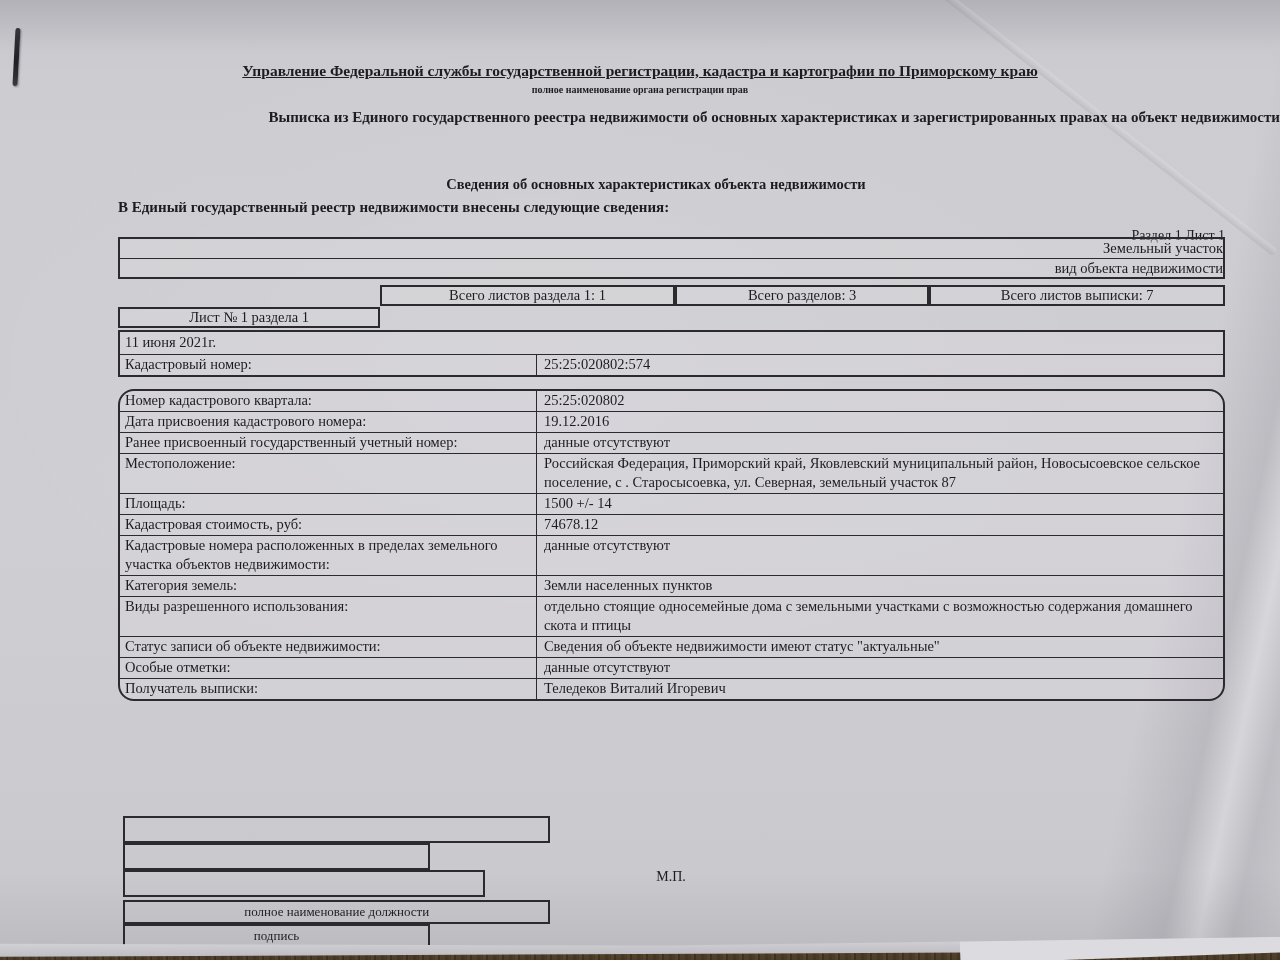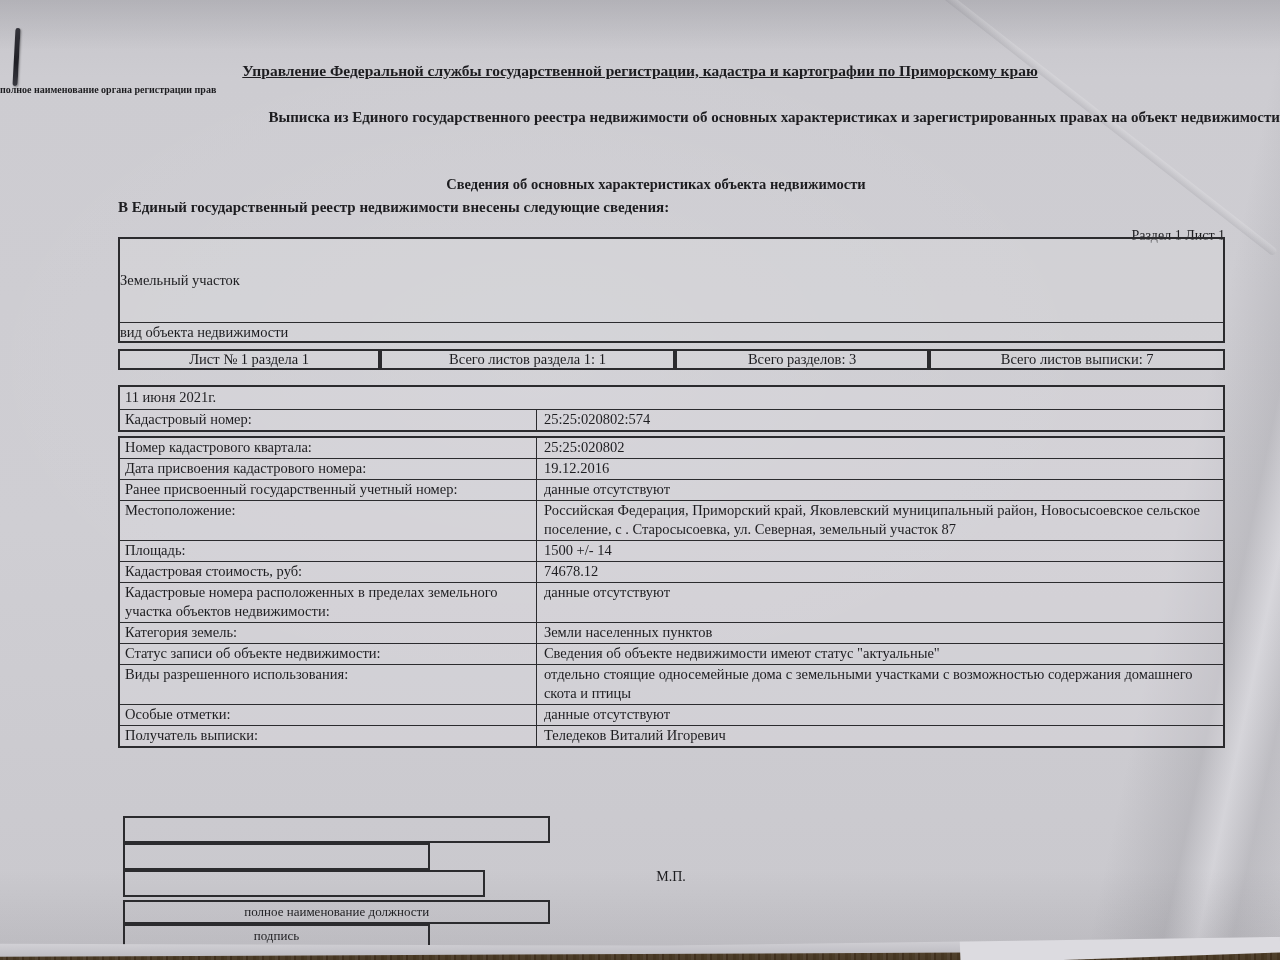--- a/index.html
+++ b/index.html
@@ -77,21 +77,21 @@
   .ink { color: #1d1d20; }
 
   
   .authority {
     position: absolute; top: 62px; left: 0; width: 100%;
     text-align: center; font-weight: bold; font-size: 15.5px;
     text-decoration: underline; white-space: nowrap;
   }
   .authority-caption {
     position: absolute; top: 84px; left: 0; width: 100%;
-    font-weight: bold; font-size: 10px;
+    text-align: center; font-weight: bold; font-size: 10px;
   }
   .doc-title {
     position: absolute; top: 109px; left: 0; width: 100%;
     text-align: right; font-weight: bold; font-size: 15px; white-space: nowrap;
   }
   .section-title {
     position: absolute; top: 176px; left: 16px; width: 100%;
     text-align: center; font-weight: bold; font-size: 14.5px;
   }
   .intro-line {
@@ -100,35 +100,35 @@
   }
   .razdel-label {
     position: absolute; top: 228px; left: 0; width: 1225px;
     text-align: right; font-size: 14px;
   }
 
   
   .main-table { position: absolute; left: 118px; top: 237px; width: 1107px; font-size: 14.5px; }
 
   .type-box { border: 2px solid #2b2b2e; background: rgba(218,217,222,0.35); }
-  .type-box .trow { text-align: left; line-height: 19px; height: 19px; margin-top: 32px; }
+  .type-box .trow { text-align: right; line-height: 19px; height: 19px; }
   .type-box .trow + .trow { border-top: 1.5px solid #2b2b2e; }
 
   .sheet-row { display: flex; margin-top: 6px; }
   .sheet-row .scell {
     border: 2px solid #2b2b2e; text-align: center;
     height: 21px; line-height: 17px; background: rgba(218,217,222,0.35);
   }
-  .sheet-row .scell:nth-child(1) { width: 23.7%; }
+  .sheet-row .scell:nth-child(1) { width: 23.7%; margin-top: 22px; }
   .sheet-row .scell:nth-child(2) { width: 26.6%; }
   .sheet-row .scell:nth-child(3) { width: 23.0%; }
   .sheet-row .scell:nth-child(4) { width: 26.7%; }
 
-  .detail-box { border: 2px solid #2b2b2e; margin-top: 15px; background: rgba(220,219,224,0.35); }
-  .detail-box.second { margin-top: 4px; }
+  .detail-box { border: 2px solid #2b2b2e; margin-top: 2px; background: rgba(220,219,224,0.35); }
+  .detail-box.second { margin-top: 12px; border-radius: 16px; }
   .drow { display: flex; }
   .drow + .drow { border-top: 1.5px solid #2b2b2e; }
   .drow .dlabel {
     width: 37.8%; border-right: 1.5px solid #2b2b2e;
     padding: 0 5px 1px 5px; line-height: 19px;
   }
   .drow .dvalue { width: 62.2%; padding: 0 5px 1px 7px; line-height: 19px; }
   .drow.full .dfull { width: 100%; padding: 1px 5px 2px 5px; line-height: 19px; }
 
   
@@ -220,26 +220,26 @@
         </div>
         <div class="drow">
           <div class="dlabel">Кадастровые номера расположенных в пределах земельного участка объектов недвижимости:</div>
           <div class="dvalue">данные отсутствуют</div>
         </div>
         <div class="drow">
           <div class="dlabel">Категория земель:</div>
           <div class="dvalue">Земли населенных пунктов</div>
         </div>
         <div class="drow">
+          <div class="dlabel">Виды разрешенного использования:</div>
+          <div class="dvalue">отдельно стоящие односемейные дома с земельными участками с возможностью содержания домашнего скота и птицы</div>
+        </div>
+        <div class="drow">
           <div class="dlabel">Статус записи об объекте недвижимости:</div>
           <div class="dvalue">Сведения об объекте недвижимости имеют статус "актуальные"</div>
-        </div>
-        <div class="drow">
-          <div class="dlabel">Виды разрешенного использования:</div>
-          <div class="dvalue">отдельно стоящие односемейные дома с земельными участками с возможностью содержания домашнего скота и птицы</div>
         </div>
         <div class="drow">
           <div class="dlabel">Особые отметки:</div>
           <div class="dvalue">данные отсутствуют</div>
         </div>
         <div class="drow">
           <div class="dlabel">Получатель выписки:</div>
           <div class="dvalue">Теледеков Виталий Игоревич</div>
         </div>
       </div>

